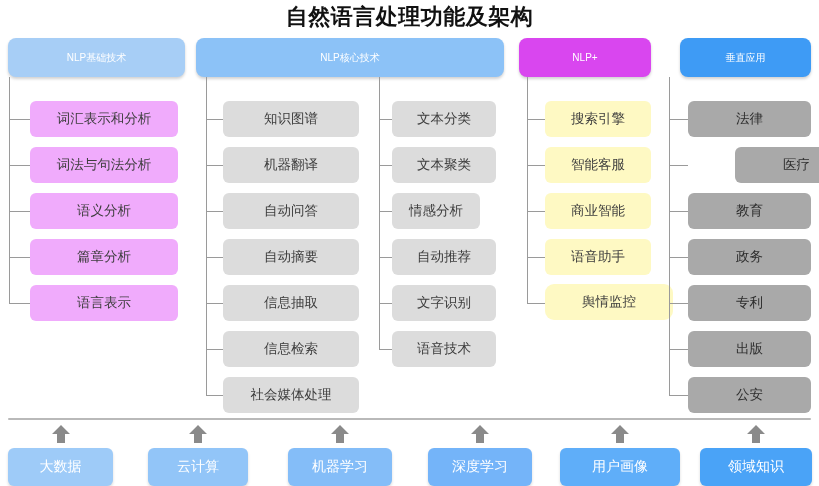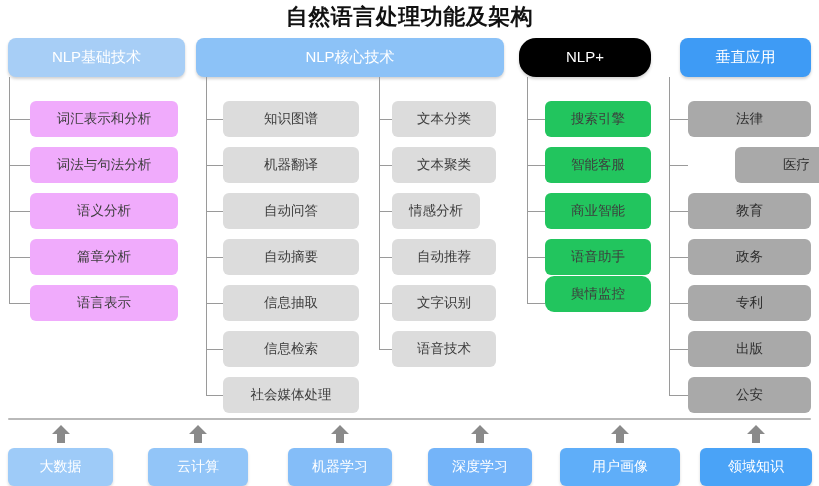--- a/index.html
+++ b/index.html
@@ -26,41 +26,41 @@
     border-radius:7px;
     display:flex;align-items:center;justify-content:center;
     box-sizing:border-box;
     text-align:center;
     line-height:1.1;
   }
 
   
   .header{
     height:39px;
-    font-size:15px;
+    font-size:10px;
     color:#ffffff;
     font-weight:normal;
     border-radius:8px;
     box-shadow:0 2px 3px rgba(0,0,0,.18);
   }
   .hdr-c1{background:#a7cef6;}
   .hdr-c2{background:#8cc2f7;}
-  .hdr-c3{background:#000000;border-radius:17px;}
+  .hdr-c3{background:#d946ef;}
   .hdr-c4{background:#3e9bf5;}
 
   
   .leaf{
     height:36px;
     font-size:13.5px;
     color:#3d3d3d;
     border-radius:6px;
   }
   .leaf-g1{background:#f0abfc;}
   .leaf-g2{background:#dcdcdc;}
-  .leaf-g3{background:#22c55e;}
+  .leaf-g3{background:#fef9c3;}
   .leaf-g4{background:#a9a9a9;color:#2e2e2e;}
 
   
   .found{
     height:38px;
     font-size:14px;
     color:#ffffff;
     border-radius:6px;
     box-shadow:0 2px 3px rgba(0,0,0,.15);
   }
@@ -133,21 +133,21 @@
     <div class="vline" style="left: 527px; top: 77px; height: 226px;"></div>
     <div class="hline" style="left: 527px; top: 119px; width: 18px;"></div>
     <div class="pill leaf leaf-g3" style="left: 545px; top: 101px; width: 106px;">搜索引擎</div>
     <div class="hline" style="left: 527px; top: 165px; width: 18px;"></div>
     <div class="pill leaf leaf-g3" style="left: 545px; top: 147px; width: 106px;">智能客服</div>
     <div class="hline" style="left: 527px; top: 211px; width: 18px;"></div>
     <div class="pill leaf leaf-g3" style="left: 545px; top: 193px; width: 106px;">商业智能</div>
     <div class="hline" style="left: 527px; top: 257px; width: 18px;"></div>
     <div class="pill leaf leaf-g3" style="left: 545px; top: 239px; width: 106px;">语音助手</div>
     <div class="hline" style="left: 527px; top: 303px; width: 18px;"></div>
-    <div class="pill leaf leaf-g3" style="left: 545px; top: 276px; width: 106px; border-radius: 9px;">舆情监控</div>
+    <div class="pill leaf leaf-g3" style="left: 545px; top: 284px; width: 128px; border-radius: 9px;">舆情监控</div>
     <div class="pill header hdr-c4" style="left: 680px; top: 38px; width: 131px;">垂直应用</div>
     <div class="vline" style="left: 669px; top: 77px; height: 318px;"></div>
     <div class="hline" style="left: 669px; top: 119px; width: 19px;"></div>
     <div class="pill leaf leaf-g4" style="left: 688px; top: 101px; width: 123px;">法律</div>
     <div class="hline" style="left: 669px; top: 165px; width: 19px;"></div>
     <div class="pill leaf leaf-g4" style="left: 688px; top: 147px; width: 123px; margin-left: 47px;">医疗</div>
     <div class="hline" style="left: 669px; top: 211px; width: 19px;"></div>
     <div class="pill leaf leaf-g4" style="left: 688px; top: 193px; width: 123px;">教育</div>
     <div class="hline" style="left: 669px; top: 257px; width: 19px;"></div>
     <div class="pill leaf leaf-g4" style="left: 688px; top: 239px; width: 123px;">政务</div>

